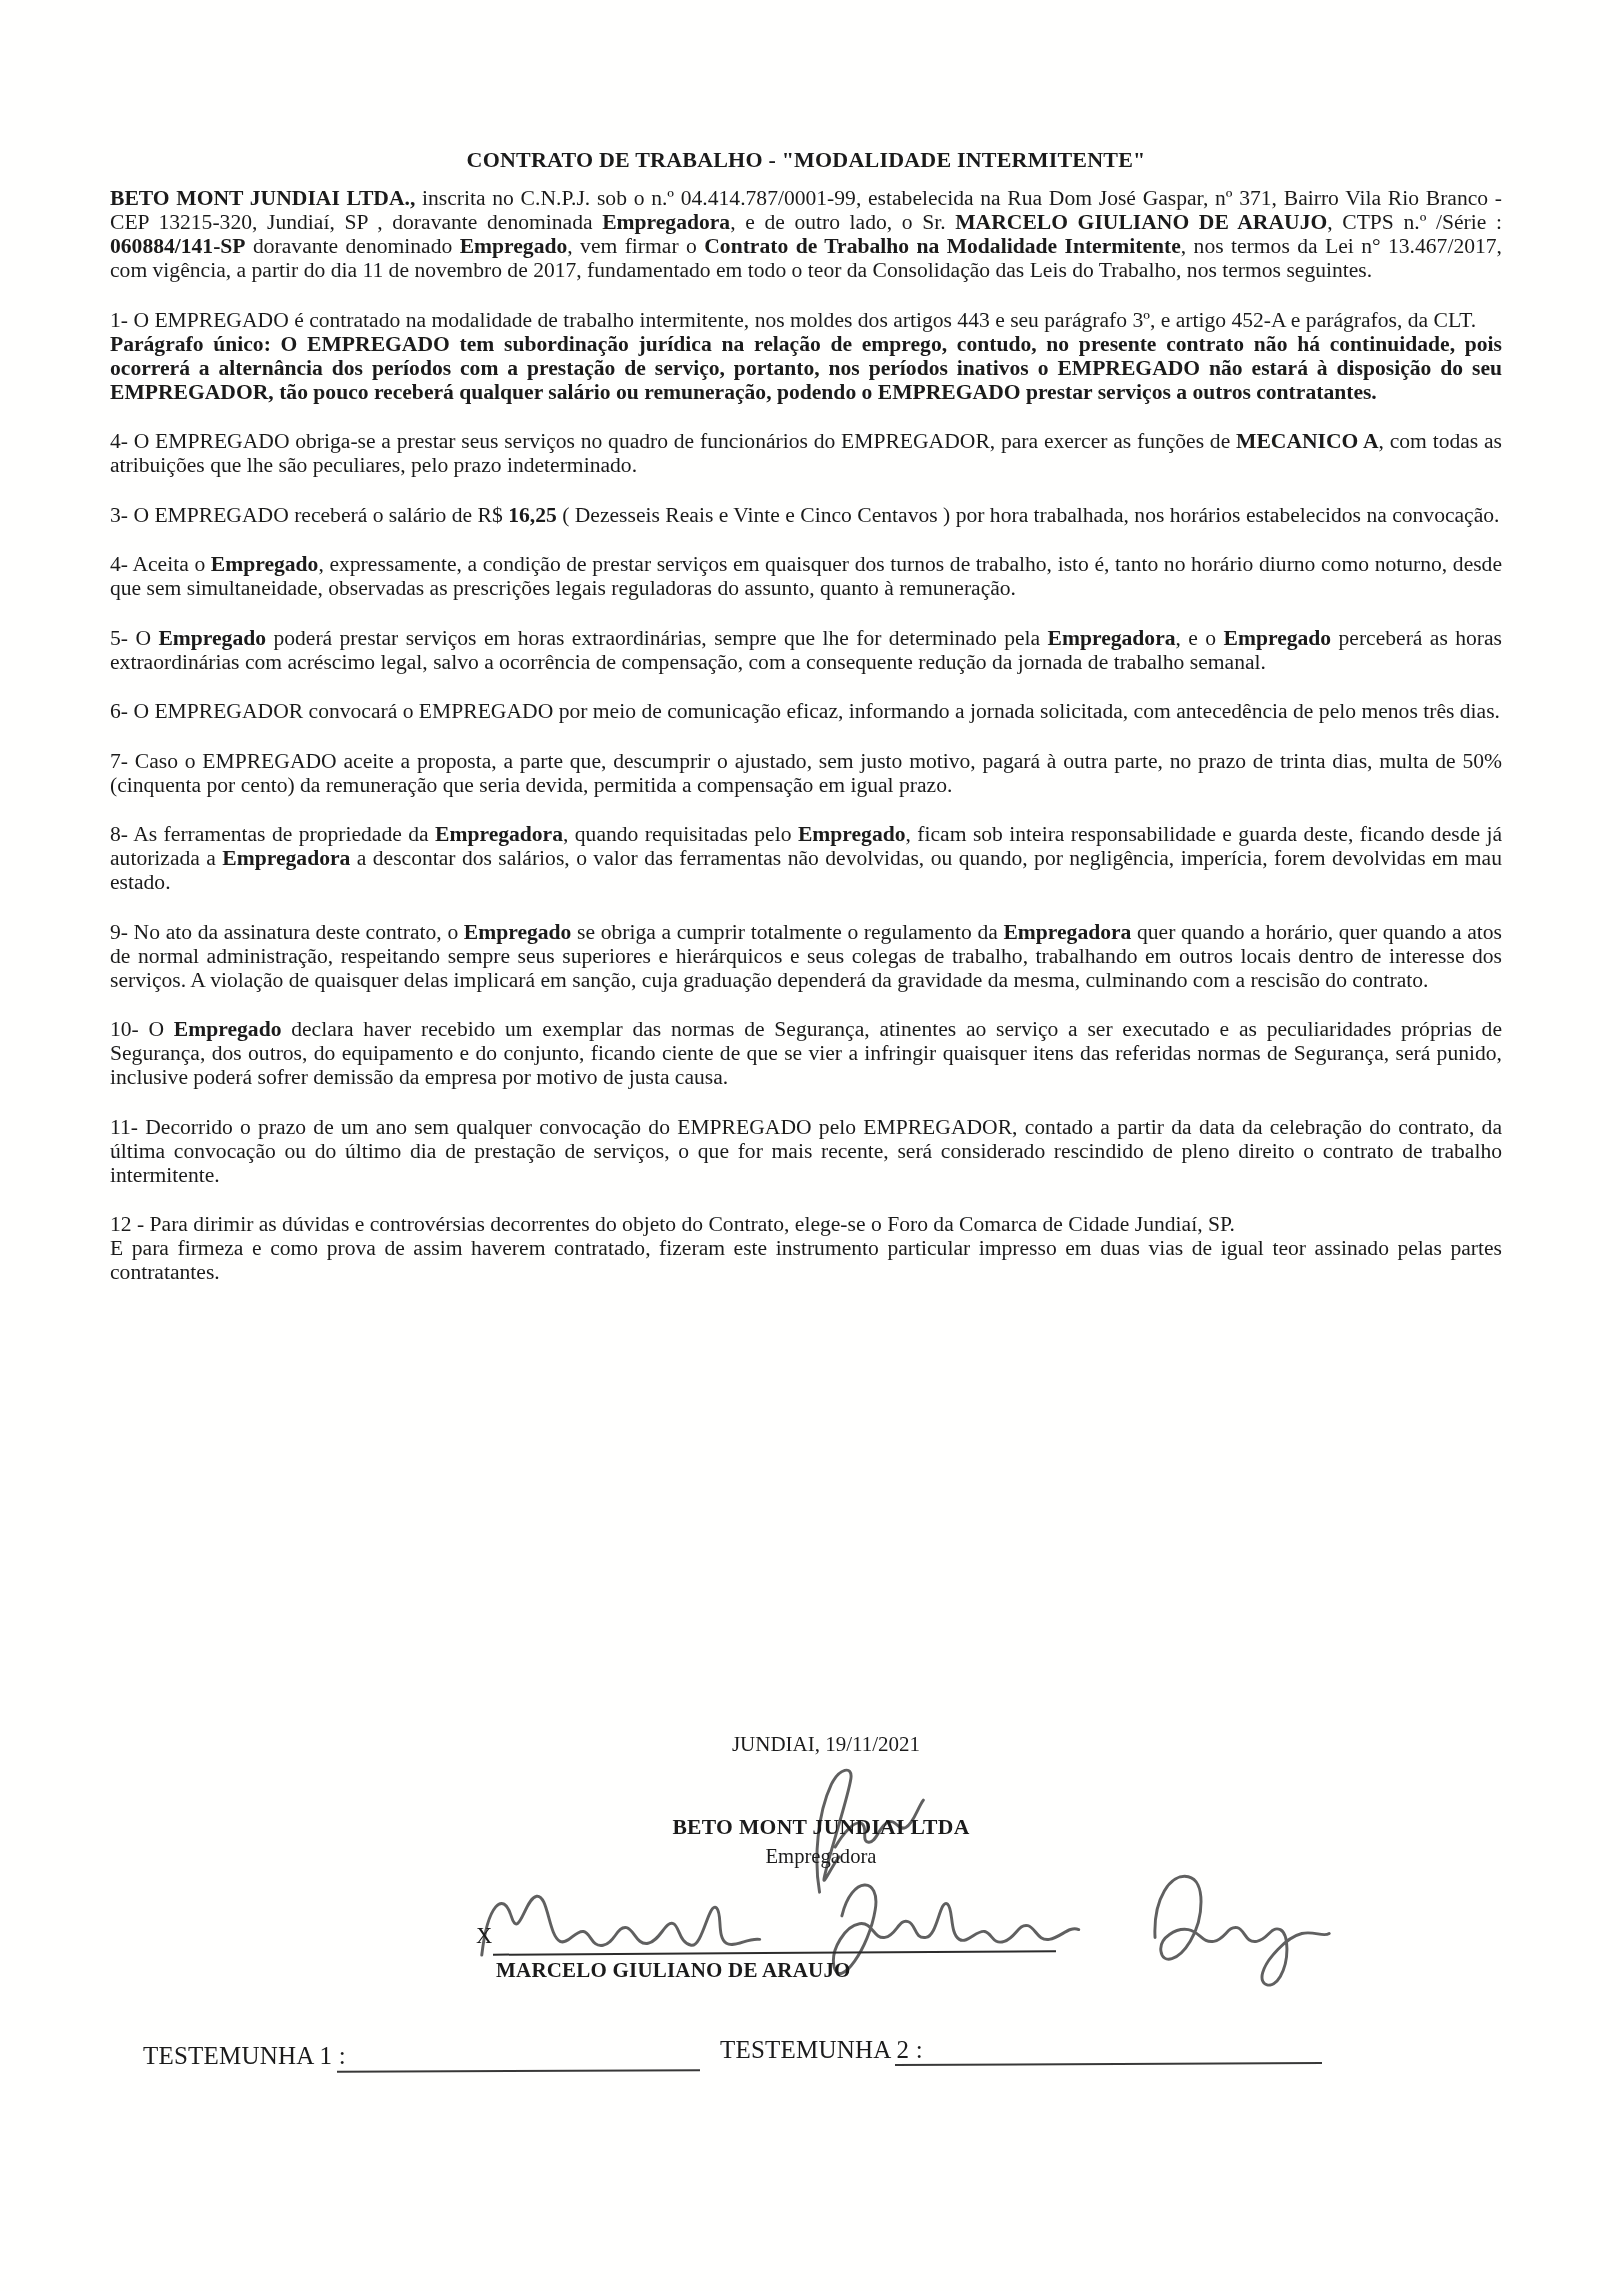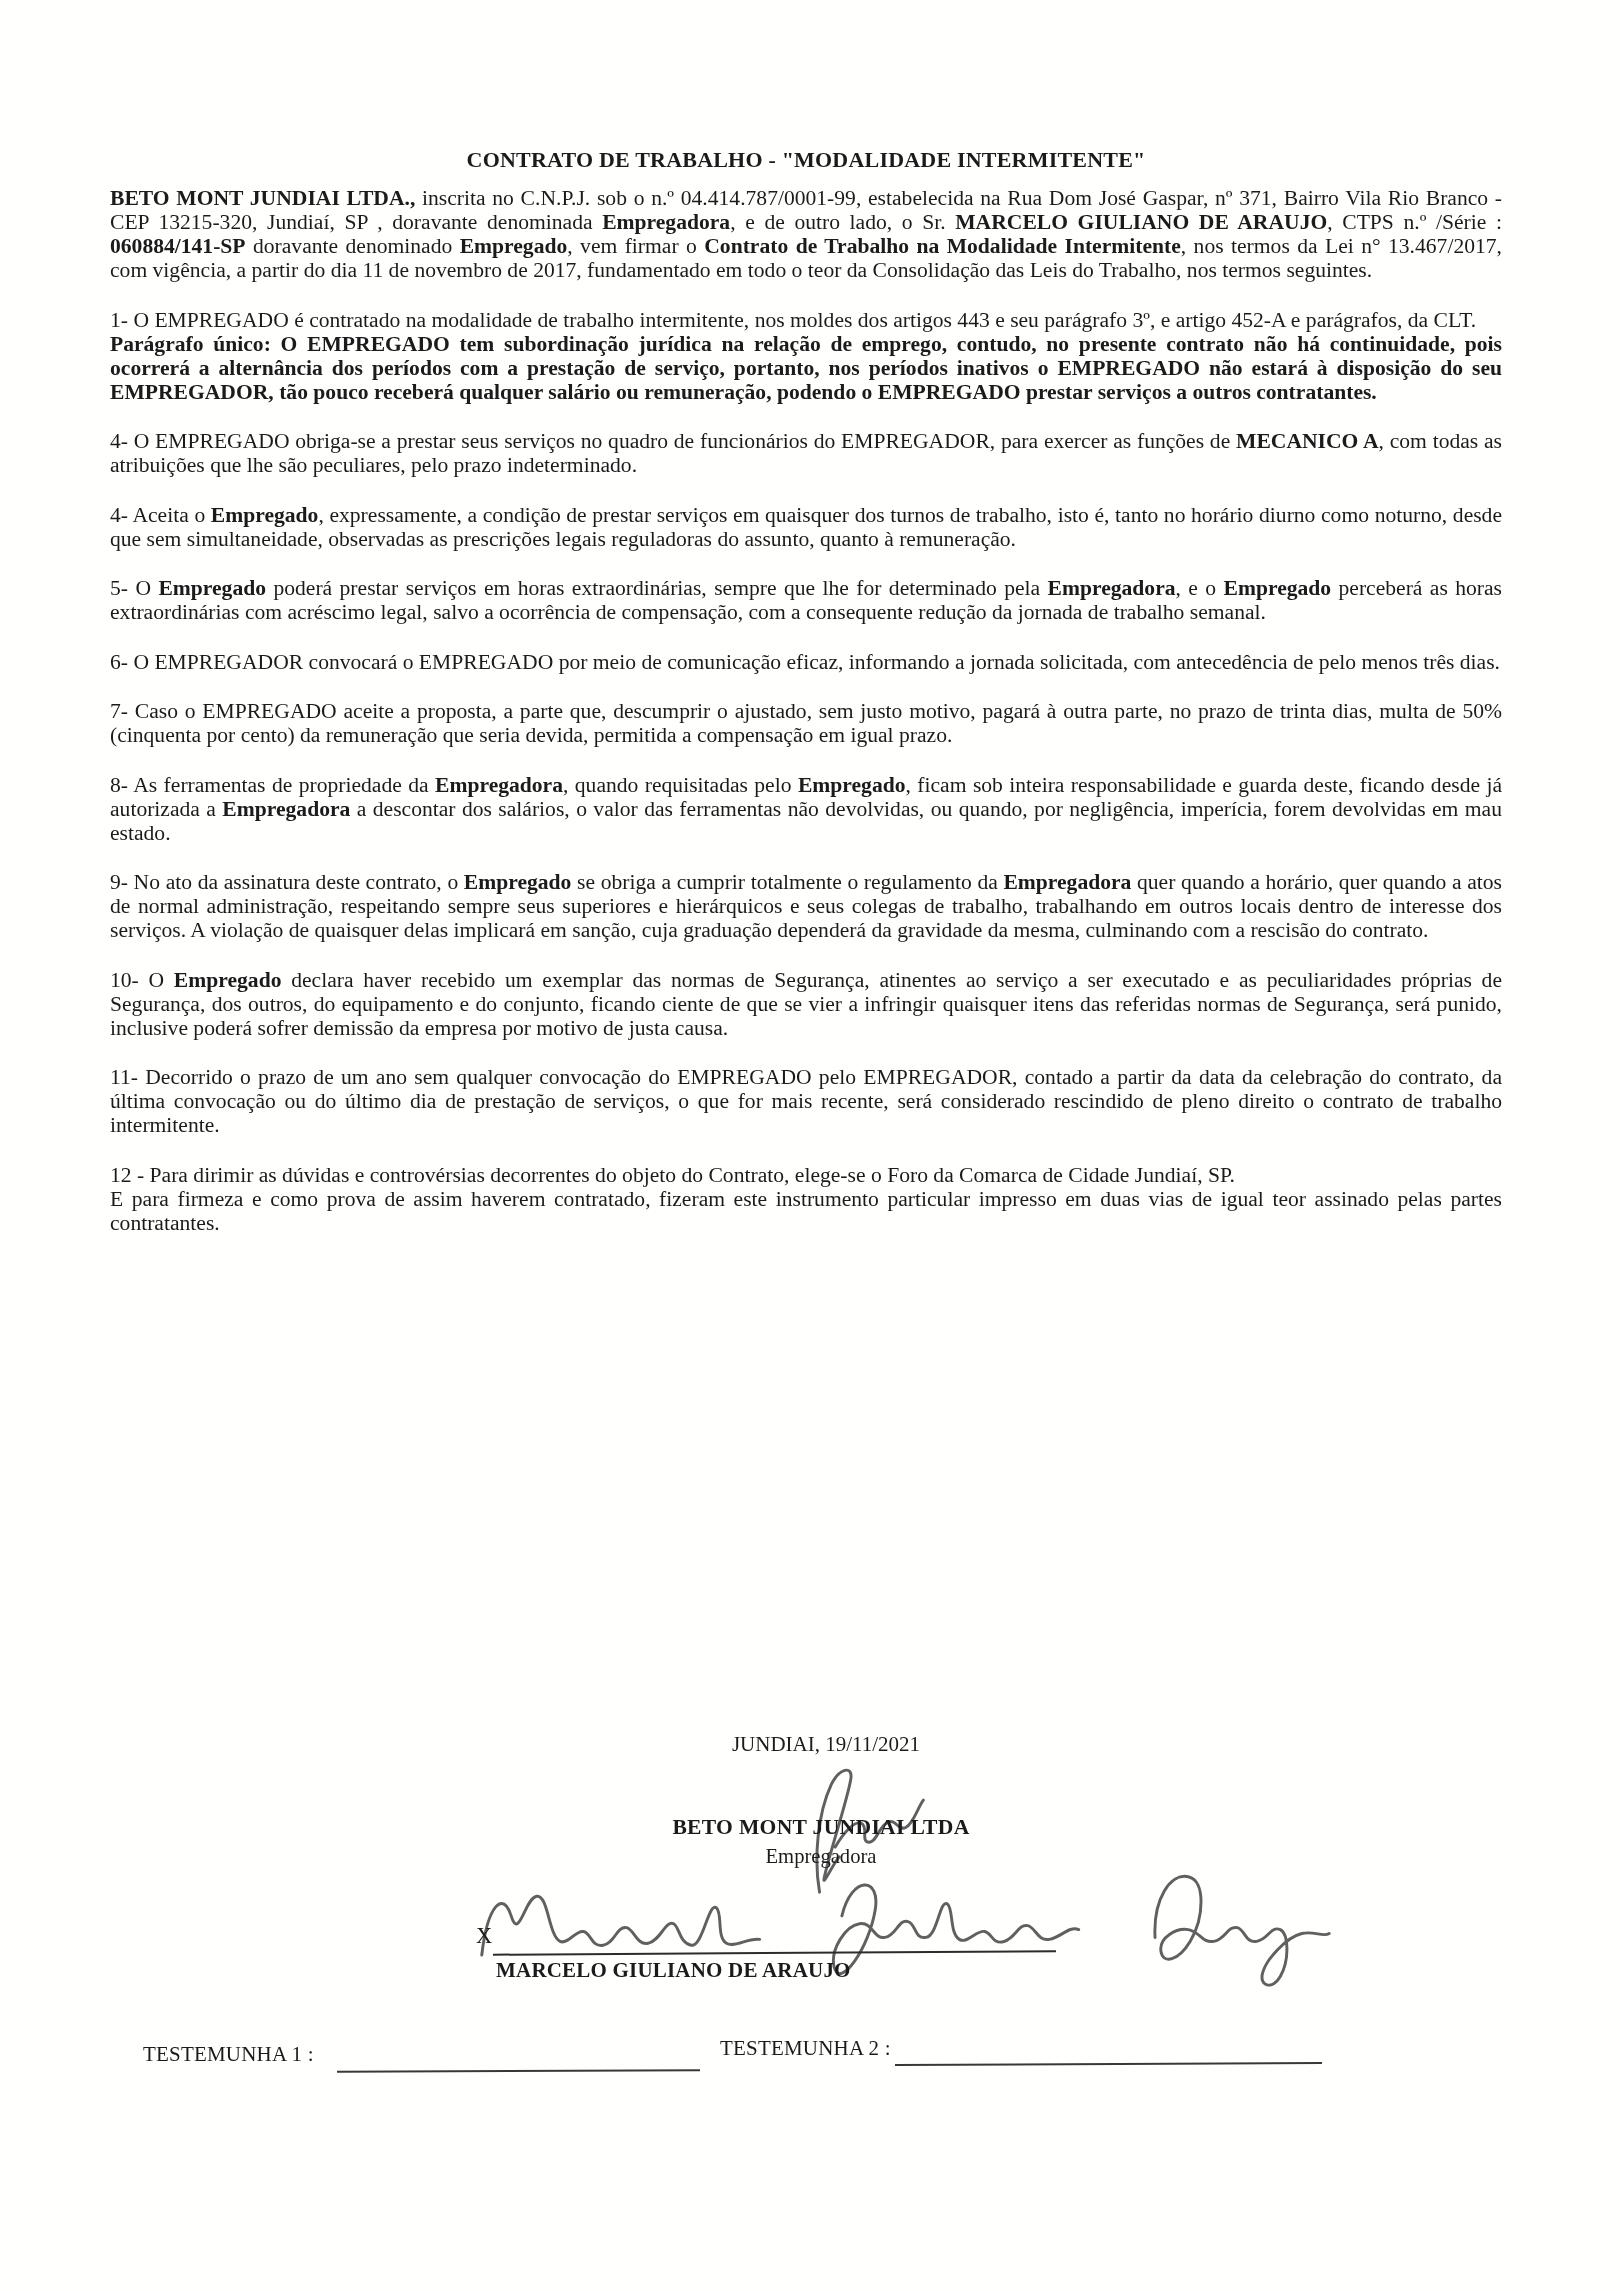--- a/index.html
+++ b/index.html
@@ -42,39 +42,40 @@
   }
   .sign-x{position:absolute;top:1923px;left:476px;font-size:22.5px;}
   .sign-line{
     position:absolute;top:1952px;left:493px;width:563px;height:0;
     border-top:2.4px solid #2c2c2c;transform:rotate(-.35deg);
   }
   .employee-name{
     position:absolute;top:1958px;left:496px;
     font-size:21px;font-weight:bold;letter-spacing:0.2px;
   }
-  .witness-label{position:absolute;font-size:21px;letter-spacing:0.2px;}
+  .witness-label{position:absolute;font-size:25px;letter-spacing:0.2px;}
   .w1l{top:2042px;left:143px;}
   .w2l{top:2036px;left:710px;margin-left:10px;}
   .witness-line{position:absolute;height:0;border-top:2.2px solid #383838;}
   .w1line{top:2070px;left:337px;width:363px;transform:rotate(-.25deg);}
   .w2line{top:2063px;left:895px;width:427px;transform:rotate(-.25deg);}
 </style>
 </head>
 <body>
 
 <div class="page">
 
   <h1 class="doc-title">CONTRATO DE TRABALHO - "MODALIDADE INTERMITENTE"</h1>
 
   <div class="body-text">
       <p class="para"><strong>BETO MONT JUNDIAI LTDA.,</strong><span> inscrita no C.N.P.J. sob o n.º 04.414.787/0001-99,  estabelecida na Rua Dom José Gaspar, nº 371, Bairro Vila Rio Branco - CEP 13215-320, Jundiaí, SP ,  doravante denominada </span><strong>Empregadora</strong><span>, e de outro lado, o Sr. </span><strong>MARCELO GIULIANO DE ARAUJO</strong><span>, CTPS  n.º /Série : </span><strong>060884/141-SP</strong><span> doravante denominado </span><strong>Empregado</strong><span>,  vem firmar o </span><strong>Contrato de Trabalho na Modalidade Intermitente</strong><span>, nos termos da Lei n° 13.467/2017, com vigência, a partir do dia 11 de novembro de 2017, fundamentado em todo o teor da Consolidação das Leis do Trabalho, nos termos seguintes.</span></p>
       <p class="para"><span>1- O EMPREGADO é contratado na modalidade de trabalho intermitente, nos moldes dos artigos 443 e seu parágrafo 3º, e artigo 452-A e parágrafos, da CLT.</span></p>
       <p class="para tight"><strong>Parágrafo único: O EMPREGADO tem subordinação jurídica na relação de emprego, contudo, no presente contrato não há continuidade, pois ocorrerá a alternância dos períodos com a prestação de serviço, portanto, nos períodos inativos o EMPREGADO não estará à disposição do seu EMPREGADOR, tão pouco receberá qualquer salário ou remuneração, podendo o EMPREGADO prestar serviços a outros contratantes.</strong></p>
       <p class="para"><span>4- O EMPREGADO obriga-se a prestar seus serviços no quadro de funcionários do EMPREGADOR, para exercer as funções de </span><strong>MECANICO A</strong><span>, com todas as atribuições que lhe são peculiares, pelo prazo indeterminado.</span></p>
+      <p class="para"><span>3- O EMPREGADO receberá o salário de R$ </span><strong>16,25</strong><span> ( Dezesseis Reais  e Vinte e Cinco Centavos  ) por hora trabalhada, nos horários estabelecidos na convocação.</span></p>
       <p class="para"><span>4- Aceita o </span><strong>Empregado</strong><span>, expressamente, a condição de prestar serviços em quaisquer dos turnos de trabalho, isto é, tanto no horário diurno como noturno, desde que sem simultaneidade, observadas as prescrições legais reguladoras do assunto, quanto à remuneração.</span></p>
       <p class="para"><span>5- O </span><strong>Empregado</strong><span> poderá prestar serviços em horas extraordinárias, sempre que lhe for determinado pela </span><strong>Empregadora</strong><span>, e o </span><strong>Empregado</strong><span> perceberá as horas extraordinárias com acréscimo legal, salvo a ocorrência de compensação, com a consequente redução da jornada de trabalho semanal.</span></p>
       <p class="para"><span>6- O EMPREGADOR convocará o EMPREGADO por meio de comunicação eficaz, informando a jornada solicitada, com antecedência de pelo menos três dias.</span></p>
       <p class="para"><span>7- Caso o EMPREGADO aceite a proposta, a parte que, descumprir o ajustado,  sem justo motivo, pagará à outra parte, no prazo de trinta dias, multa de 50% (cinquenta por cento) da remuneração que seria devida, permitida a compensação em igual prazo.</span></p>
       <p class="para"><span>8- As ferramentas de propriedade da </span><strong>Empregadora</strong><span>, quando requisitadas pelo </span><strong>Empregado</strong><span>, ficam sob inteira responsabilidade e guarda deste, ficando desde já autorizada a </span><strong>Empregadora</strong><span> a descontar dos salários, o valor das ferramentas não devolvidas, ou quando, por negligência, imperícia, forem devolvidas em mau estado.</span></p>
       <p class="para"><span>9- No ato da assinatura deste contrato, o </span><strong>Empregado</strong><span> se obriga a cumprir totalmente o regulamento da </span><strong>Empregadora</strong><span> quer quando a horário, quer quando a atos de normal administração, respeitando sempre seus superiores e hierárquicos e seus colegas de trabalho, trabalhando em outros locais dentro de interesse dos serviços. A violação de quaisquer delas implicará em sanção, cuja graduação dependerá da gravidade da mesma, culminando com a rescisão do contrato.</span></p>
       <p class="para"><span>10- O </span><strong>Empregado</strong><span> declara haver recebido um exemplar das normas de Segurança, atinentes ao serviço a ser executado e as peculiaridades próprias de Segurança, dos outros, do equipamento e do conjunto, ficando ciente de que se vier a infringir quaisquer itens das referidas normas de Segurança, será punido, inclusive poderá sofrer demissão da empresa por motivo de justa causa.</span></p>
       <p class="para"><span>11- Decorrido o prazo de um ano sem qualquer convocação do EMPREGADO pelo EMPREGADOR, contado a partir da data da celebração do contrato, da última convocação ou do último dia de prestação de serviços, o que for mais recente, será considerado rescindido de pleno direito o contrato de trabalho intermitente.</span></p>
       <p class="para"><span>12 - Para dirimir as dúvidas e controvérsias decorrentes do objeto do Contrato, elege-se o Foro da Comarca de Cidade Jundiaí, SP.</span></p>
       <p class="para tight"><span>E para firmeza e como prova de assim haverem contratado, fizeram este instrumento particular impresso em duas vias de igual teor assinado pelas partes contratantes.</span></p>

